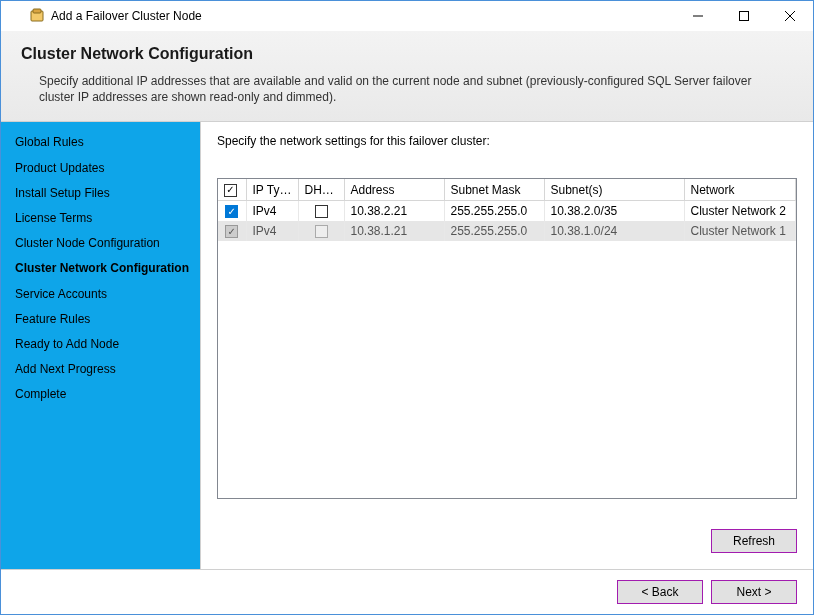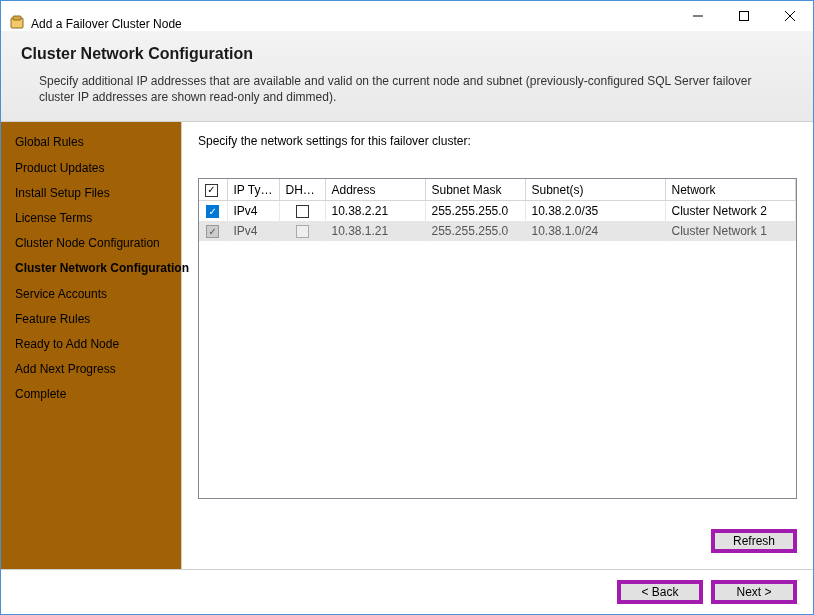--- a/index.html
+++ b/index.html
@@ -14,23 +14,24 @@
     width: 814px;
     height: 615px;
     border: 1px solid #4a90d9;
     display: flex;
     flex-direction: column;
     background: #fff;
   }
   .titlebar {
     height: 30px;
     display: flex;
-    align-items: flex-end;
+    align-items: center;
     padding: 0 0 0 8px;
     background: #fff;
+    margin-left: 20px;
   }
   .titlebar .app-icon {
     width: 16px; height: 16px;
     margin-right: 6px;
     display: inline-flex;
     align-items: center; justify-content: center;
   }
   .titlebar .title {
     flex: 1;
     font-size: 12px;
@@ -66,23 +67,23 @@
     line-height: 1.35;
     max-width: 720px;
   }
 
   .body-row {
     flex: 1;
     display: flex;
     min-height: 0;
   }
   .sidebar {
-    width: 181px;
+    width: 200px;
     border-right: 1px solid #d0d0d0;
-    background: #a16207;
+    background: #0ea5e9;
     padding: 8px 0;
   }
   .side-item {
     padding: 3px 14px;
     font-size: 12px;
     cursor: default;
     white-space: nowrap;
     line-height: 1.6;
   }
   .side-item.current {
@@ -175,21 +176,21 @@
     border-top: 1px solid #d0d0d0;
     padding: 10px 16px;
     display: flex;
     justify-content: flex-end;
     gap: 8px;
     background: #fff;
   }
   button.wz {
     min-width: 86px;
     height: 24px;
-    border: 4px solid #a21caf;
+    border: 1px solid #a21caf;
     background: #e1e1e1;
     font-family: inherit;
     font-size: 12px;
     padding: 0 12px;
   }
   button.wz:disabled { color: #888; }
 </style>
 </head>
 <body>
 

